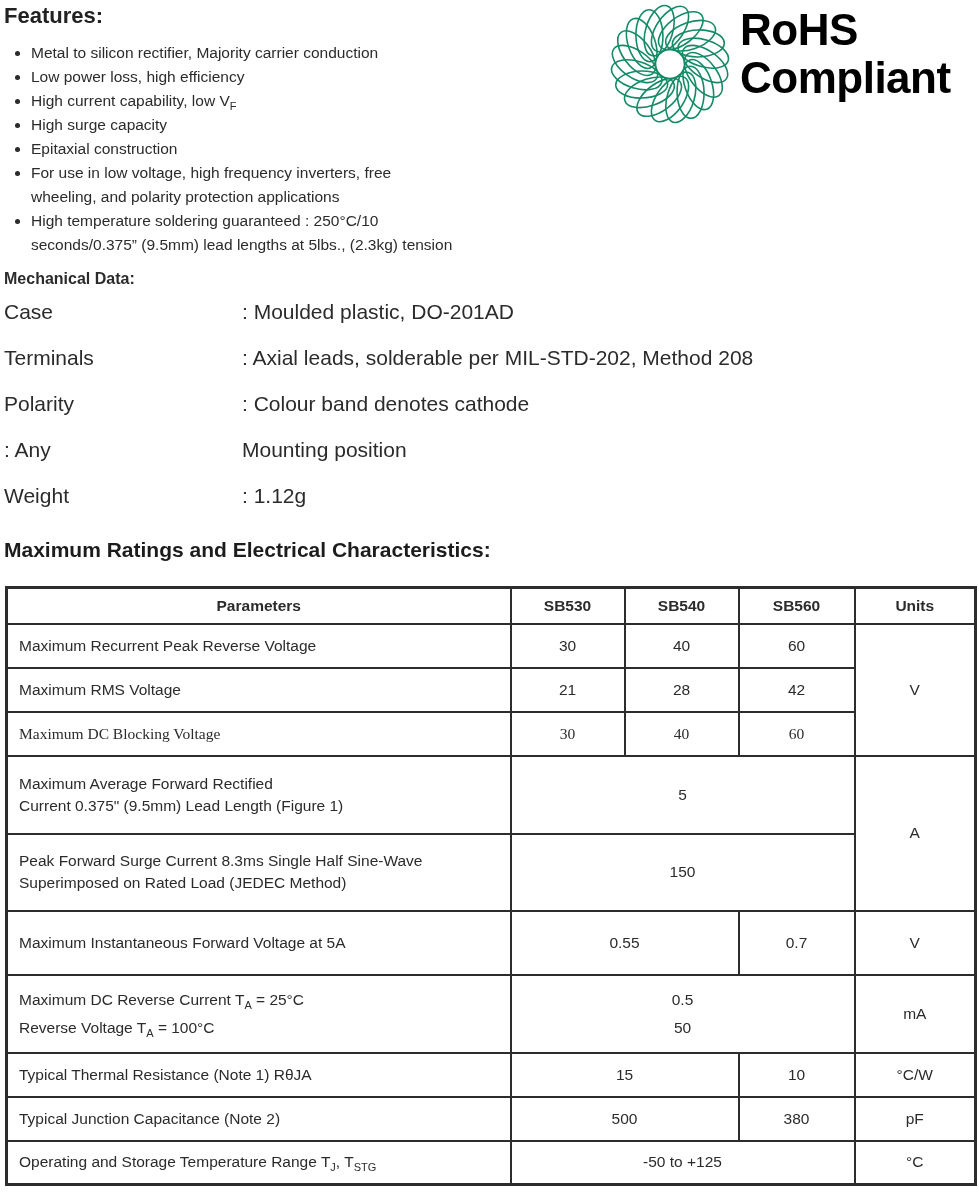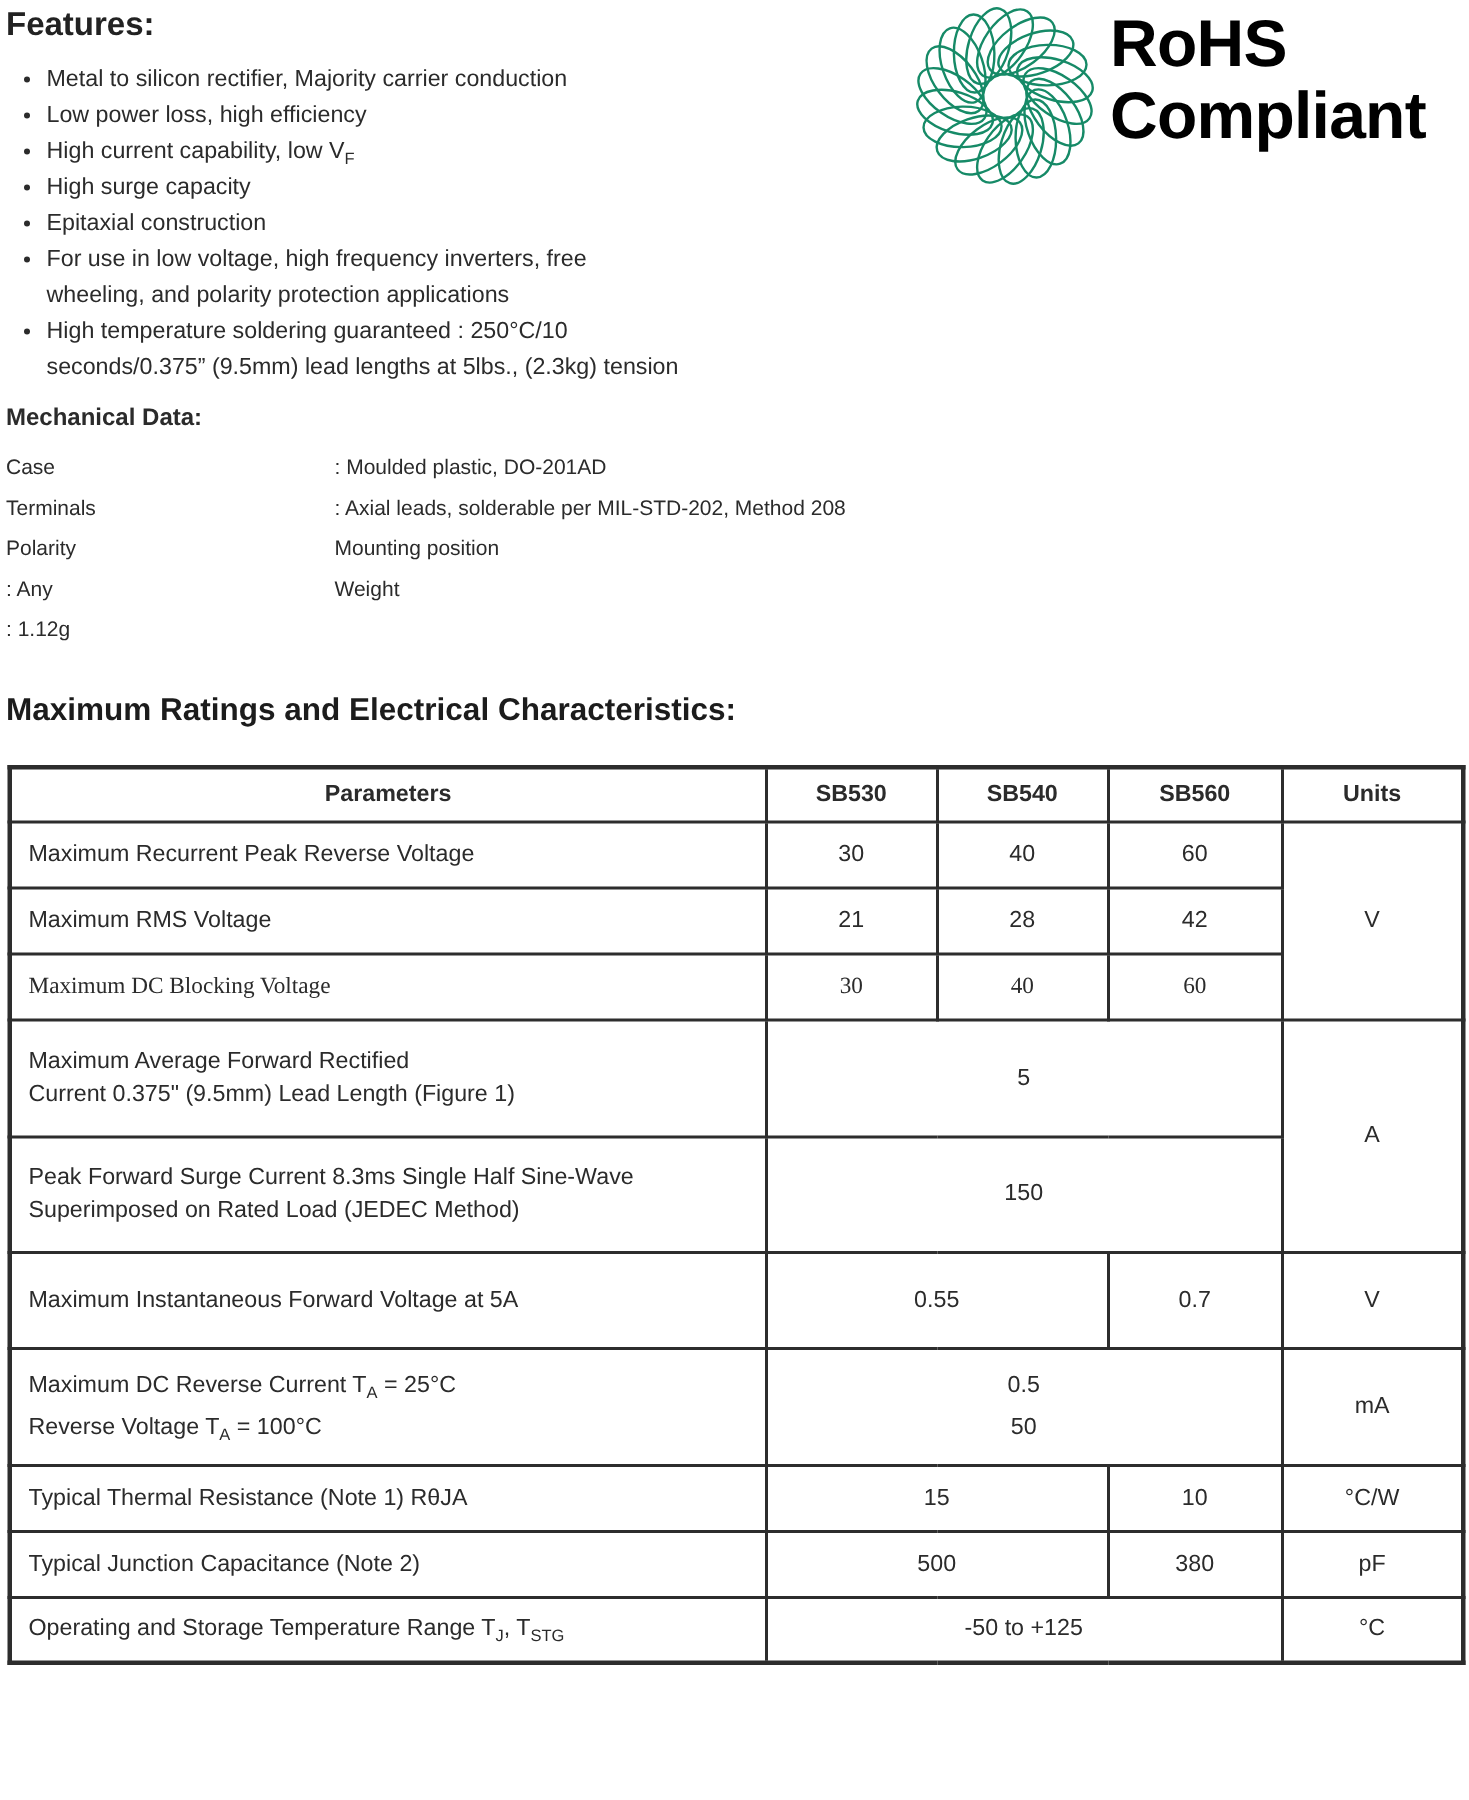--- a/index.html
+++ b/index.html
@@ -39,21 +39,21 @@
     margin: 2px 0 0 10px;
     font-size: 44px; font-weight: bold; line-height: 48px;
     letter-spacing: -0.5px; white-space: nowrap;
   }
 
   
   .mech-block { margin-top: 12px; padding-left: 4px; }
   .mech-heading { font-size: 16px; font-weight: bold; margin: 0 0 9px 0; line-height: 20px; }
   .mech-grid {
     display: grid; grid-template-columns: 219px auto;
-    font-size: 14px; line-height: 27px;
+    font-size: 21px; line-height: 27px; gap: 19px;
   }
 
   
   .ratings-block { margin-top: 28px; padding-left: 4px; }
   .ratings-heading { font-size: 21px; font-weight: bold; color: #1c1c1c; margin: 0 0 9px 0; line-height: 26px; }
   .ratings-notes { font-size: 15.5px; line-height: 24.5px; }
 
   
   table.ratings-table {
     border-collapse: collapse; table-layout: fixed;
@@ -121,22 +121,23 @@
   </div>
 
   <div class="mech-block">
     <h2 class="mech-heading">Mechanical Data:</h2>
     <div class="mech-grid">
         <div>Case</div>
         <div>: Moulded plastic, DO-201AD</div>
         <div>Terminals</div>
         <div>: Axial leads, solderable per MIL-STD-202, Method 208</div>
         <div>Polarity</div>
+        <div>: Colour band denotes cathode</div>
+        <div>: Any</div>
         <div>Mounting position</div>
-        <div>: Any</div>
         <div>Weight</div>
         <div>: 1.12g</div>
       </div>
   </div>
 
   <div class="ratings-block">
     <h2 class="ratings-heading">Maximum Ratings and Electrical Characteristics:</h2>
   </div>
 
   <table class="ratings-table">

